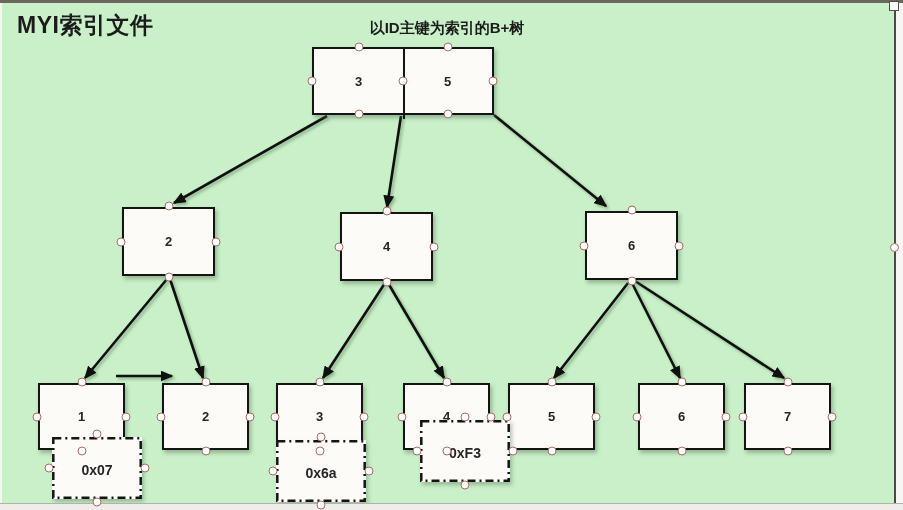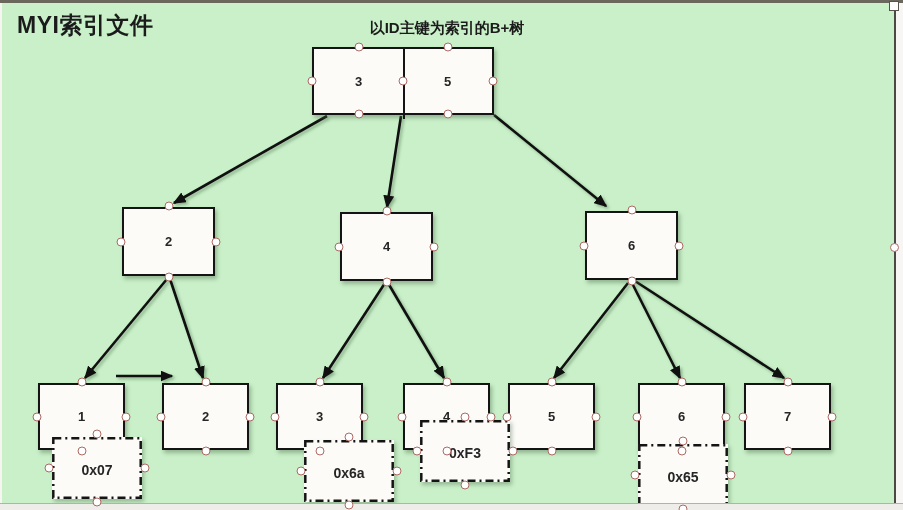--- a/index.html
+++ b/index.html
@@ -179,45 +179,35 @@
     <div class="record" style="left:50px;top:434px">
       <svg class="dash" width="90" height="62">
         <rect x="1.3" y="1.3" width="87.4" height="59.4" fill="none" stroke="#141414" stroke-width="2.5" stroke-dasharray="8 4 2 4"></rect>
       </svg>
       <div class="val">0x07</div>
     <span class="anchor anchor-t"></span>
         <span class="anchor anchor-b"></span>
         <span class="anchor anchor-l"></span>
         <span class="anchor anchor-r"></span>
       </div>
-    <div class="record" style="left:302px;top:437px">
+    <div class="record" style="left:274px;top:437px">
       <svg class="dash" width="90" height="62">
         <rect x="1.3" y="1.3" width="87.4" height="59.4" fill="none" stroke="#141414" stroke-width="2.5" stroke-dasharray="8 4 2 4"></rect>
       </svg>
       <div class="val">0x6a</div>
     <span class="anchor anchor-t"></span>
         <span class="anchor anchor-b"></span>
         <span class="anchor anchor-l"></span>
         <span class="anchor anchor-r"></span>
       </div>
     <div class="record" style="left:418px;top:417px">
       <svg class="dash" width="90" height="62">
         <rect x="1.3" y="1.3" width="87.4" height="59.4" fill="none" stroke="#141414" stroke-width="2.5" stroke-dasharray="8 4 2 4"></rect>
       </svg>
       <div class="val">0xF3</div>
-    <span class="anchor anchor-t"></span>
-        <span class="anchor anchor-b"></span>
-        <span class="anchor anchor-l"></span>
-        <span class="anchor anchor-r"></span>
-      </div>
-    <div class="record" style="left:636px;top:441px">
-      <svg class="dash" width="90" height="62">
-        <rect x="1.3" y="1.3" width="87.4" height="59.4" fill="none" stroke="#141414" stroke-width="2.5" stroke-dasharray="8 4 2 4"></rect>
-      </svg>
-      <div class="val">0x65</div>
     <span class="anchor anchor-t"></span>
         <span class="anchor anchor-b"></span>
         <span class="anchor anchor-l"></span>
         <span class="anchor anchor-r"></span>
       </div>
 
   </div>
 
   <div class="frame-right-fill"></div>
   <div class="frame-right-line"></div>

